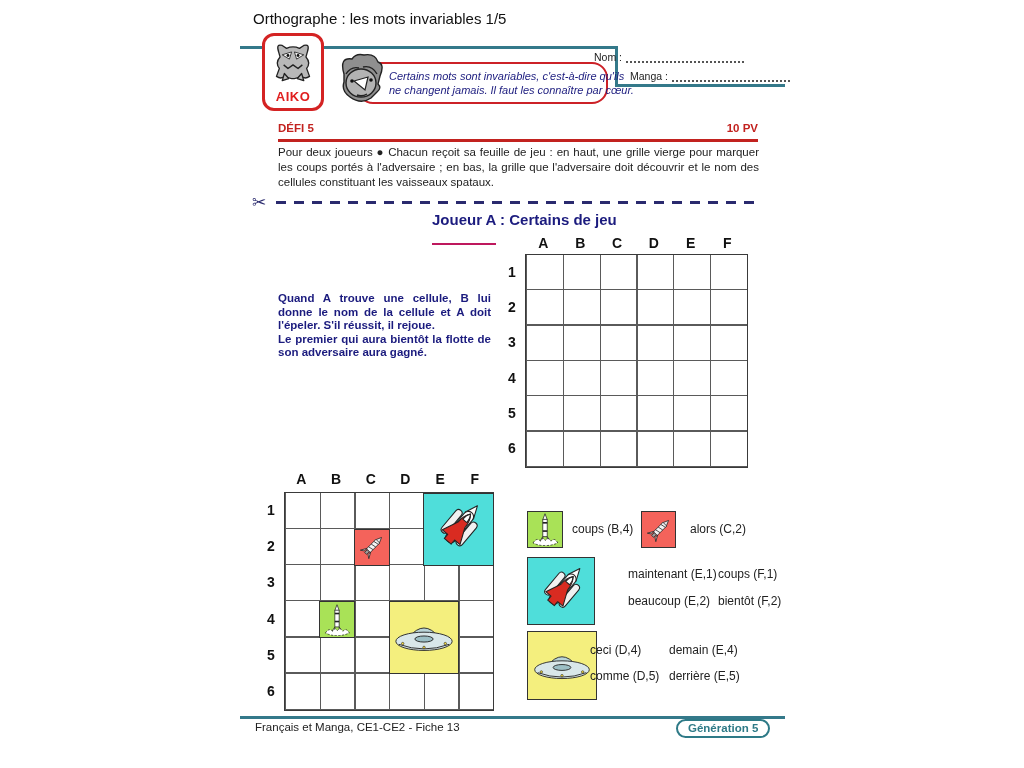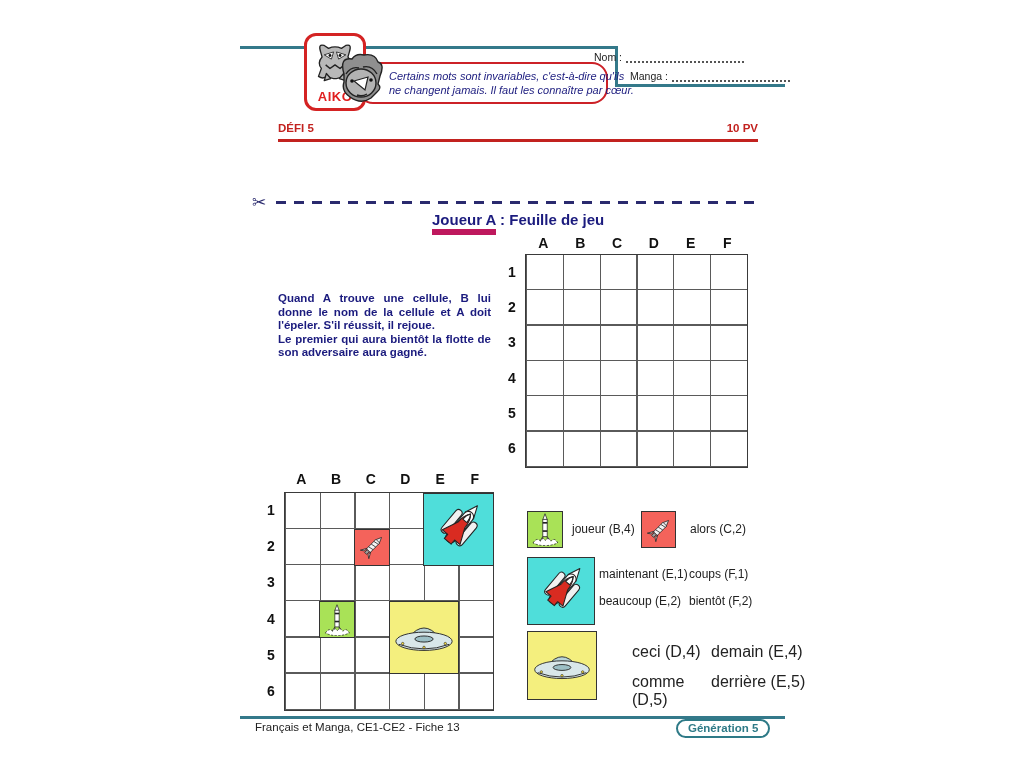--- a/index.html
+++ b/index.html
@@ -6,21 +6,21 @@
   #page{position:relative;width:1024px;height:768px;background:#ffffff;
         font-family:"Liberation Sans",sans-serif;color:#1c1c1c;overflow:hidden;}
   .abs{position:absolute;}
 
   
   #page-title{left:253px;top:10px;font-size:15px;color:#111;}
   #rule-top{left:240px;top:46px;width:377px;height:3px;background:#34798a;}
   #nom-vline{left:615px;top:46px;width:3px;height:40px;background:#34798a;}
   #nom-hline{left:615px;top:84px;width:170px;height:3px;background:#34798a;}
   #aiko-badge{left:262px;top:33px;width:62px;height:78px;background:#fff;border:3px solid #d42323;
-              border-radius:12px;z-index:3;display:flex;flex-direction:column;align-items:center;justify-content:flex-end;padding-bottom:4px;box-sizing:border-box;margin-left:42px;}
+              border-radius:12px;z-index:3;display:flex;flex-direction:column;align-items:center;justify-content:flex-end;padding-bottom:4px;box-sizing:border-box;}
   #aiko-badge .icon{width:46px;height:46px;position:absolute;top:3px;left:5px;}
   #aiko-label{font-size:13px;font-weight:bold;color:#e01f1f;letter-spacing:.5px;}
   #manga-head{left:337px;top:52px;width:48px;height:52px;z-index:4;}
   #speech-bubble{left:357px;top:62px;width:251px;height:42px;border:2.5px solid #cc2127;border-radius:16px;
                  background:#fff;z-index:2;display:flex;flex-direction:column;justify-content:center;
                  padding:2px 6px 2px 30px;box-sizing:border-box;text-align:center;}
   #speech-bubble div{font-size:11px;font-style:italic;color:#1b1b7e;line-height:1.3;white-space:nowrap;}
   .field-row{font-size:10.5px;color:#222;display:flex;align-items:flex-end;}
   #nom-row{left:594px;top:50px;}
   #date-row{left:630px;top:69px;}
@@ -33,21 +33,21 @@
   #rule-red{left:278px;top:139px;width:480px;height:2.5px;background:#c2221f;}
   #intro{left:278px;top:145px;width:481px;font-size:11.5px;line-height:1.3;text-align:justify;color:#222;}
 
   
   #scissors{left:252px;top:192px;font-size:17px;color:#2a2a6e;}
   #cutline{left:276px;top:201px;width:478px;height:3px;
            background:repeating-linear-gradient(90deg,#2a2a6e 0 10px,transparent 10px 18px);}
 
   
   #sheet-heading{left:432px;top:211px;font-size:15px;font-weight:bold;color:#1b1b7e;}
-  #sheet-heading .ul{border-bottom:6px solid #be185d;padding-bottom:1px;}
+  #sheet-heading .ul{border-bottom:2px solid #be185d;padding-bottom:15px;}
 
   
   .axis-cols{display:flex;font-size:14px;font-weight:bold;color:#111;}
   .axis-cols span{display:inline-block;text-align:center;}
   .axis-rows{display:flex;flex-direction:column;font-size:14px;font-weight:bold;color:#111;}
   .axis-rows span{display:block;text-align:center;width:18px;display:flex;align-items:center;justify-content:center;}
   #top-cols{left:525px;top:235px;}  #top-cols span{width:36.8px;}
   #top-rows{left:503px;top:254px;}  #top-rows span{height:35.3px;}
   #bot-cols{left:284px;top:471px;}  #bot-cols span{width:34.7px;}
   #bot-rows{left:262px;top:492px;}  #bot-rows span{height:36.2px;}
@@ -69,35 +69,36 @@
   #rules p{margin:0;}
   #rules .ul{text-decoration:underline;}
 
   
   .swatch{position:absolute;box-sizing:border-box;border:1.5px solid #333;display:flex;align-items:center;justify-content:center;}
   #sw-green{left:527px;top:511px;width:36px;height:37px;background:#a9e257;}
   #lg-assez{left:572px;top:522px;font-size:12px;color:#222;}
   #sw-red{left:641px;top:511px;width:35px;height:37px;background:#f4635b;}
   #lg-alors{left:690px;top:522px;font-size:12px;color:#222;}
   #sw-cyan{left:527px;top:557px;width:68px;height:68px;background:#4fdeda;}
-  #words-shuttle{left:599px;top:567px;display:grid;grid-template-columns:90px auto;row-gap:13px;font-size:12px;color:#222;}
+  #words-shuttle{left:628px;top:567px;display:grid;grid-template-columns:90px auto;row-gap:13px;font-size:12px;color:#222;}
   #sw-yellow{left:527px;top:631px;width:70px;height:69px;background:#f4ef7e;}
-  #words-ufo{left:632px;top:643px;display:grid;grid-template-columns:79px auto;row-gap:12px;font-size:16px;color:#222;}
+  #words-ufo{left:590px;top:643px;display:grid;grid-template-columns:79px auto;row-gap:12px;font-size:12px;color:#222;}
 
   
   #rule-footer{left:240px;top:716px;width:545px;height:2.5px;background:#34798a;}
   #footer-left{left:255px;top:721px;font-size:11.5px;color:#222;}
   #footer-badge{left:676px;top:719px;border:2px solid #2e7a87;border-radius:11px;padding:1px 10px 2px;
                 font-size:11.5px;font-weight:bold;color:#2e7a87;background:#fff;}
 </style>
 </head>
 <body>
 
 <div id="page">
 
+  <div class="abs" id="page-title">Orthographe : les mots invariables 1/5</div>
 
   <div class="abs" id="rule-top"></div>
   <div class="abs" id="nom-vline"></div>
   <div class="abs" id="nom-hline"></div>
 
   <div class="abs" id="aiko-badge">
     <span class="icon">
         <svg viewBox="0 0 64 64">
           <g stroke="#222" stroke-width="1.8" fill="#b8b8b8" stroke-linejoin="round">
    <path d="M12 18 Q8 6 17 9 L23 13 Q32 9 41 13 L47 9 Q56 6 52 18 L50 25 Q57 33 51 41 L55 52 Q48 57 43 51 Q38 56 32 55 Q26 56 21 51 Q16 57 9 52 L13 41 Q7 33 14 25 Z"></path>
@@ -138,26 +139,27 @@
     <span class="dotline"></span>
   </div>
   <div class="abs field-row" id="date-row">
     <span>Manga :</span>
     <span class="dotline"></span>
   </div>
 
   <div class="abs" id="defi-badge">DÉFI 5</div>
   <div class="abs" id="defi-points">10 PV</div>
   <div class="abs" id="rule-red"></div>
+  <div class="abs" id="intro">Pour deux joueurs   ●   Chacun reçoit sa feuille de jeu : en haut, une grille vierge pour marquer les coups portés à l'adversaire ; en bas, la grille que l'adversaire doit découvrir et le nom des cellules constituant les vaisseaux spataux.</div>
 
   <div class="abs" id="scissors">✂</div>
   <div class="abs" id="cutline"></div>
 
   <div class="abs" id="sheet-heading">
-    <span class="ul">Joueur A</span><span> : Feuille de jeu</span>
+    <span class="ul">Joueur A</span><span> : Certains de jeu</span>
   </div>
 
   <div class="abs axis-cols" id="top-cols">
       <span>A</span>
       <span>B</span>
       <span>C</span>
       <span>D</span>
       <span>E</span>
       <span>F</span>
     </div>
@@ -336,21 +338,21 @@
    <rect x="17" y="8.5" width="6" height="23"></rect>
    <rect x="17" y="12" width="6" height="2.2" fill="#222" stroke="none"></rect>
    <rect x="17" y="23" width="6" height="2.2" fill="#222" stroke="none"></rect>
    <path d="M17 31.5 L13.5 37 L17 35.5 Z"></path>
             <path d="M23 31.5 L26.5 37 L23 35.5 Z"></path>
    <path d="M4 40 Q9 32 14 37.5 Q17 31.5 20.5 36.5 Q24.5 31.5 28 37.5 Q33 32 37 40 Q29 43.5 20 43.5 Q11 43.5 4 40 Z" stroke-dasharray="3 2"></path>
           </g>
         </svg>
       </span>
     </div>
-  <div class="abs" id="lg-assez">joueur (B,4)</div>
+  <div class="abs" id="lg-assez">coups (B,4)</div>
   <div class="swatch" id="sw-red">
       <span style="width:30px;height:30px;">
         <svg viewBox="0 0 40 40">
           <g transform="rotate(45 20 20)" stroke="#222" stroke-width="1" stroke-linejoin="round">
    <path d="M20 2 L23.5 10 L16.5 10 Z" fill="#e8e8e8"></path>
    <rect x="16.5" y="9" width="7" height="18" fill="#f3f3f3"></rect>
    <line x1="16.5" y1="13" x2="23.5" y2="11.5"></line>
             <line x1="16.5" y1="18" x2="23.5" y2="16.5"></line>
             <line x1="16.5" y1="23" x2="23.5" y2="21.5"></line>
    <path d="M16.5 26 L12 34 L16.5 31 Z" fill="#cfcfcf"></path>

